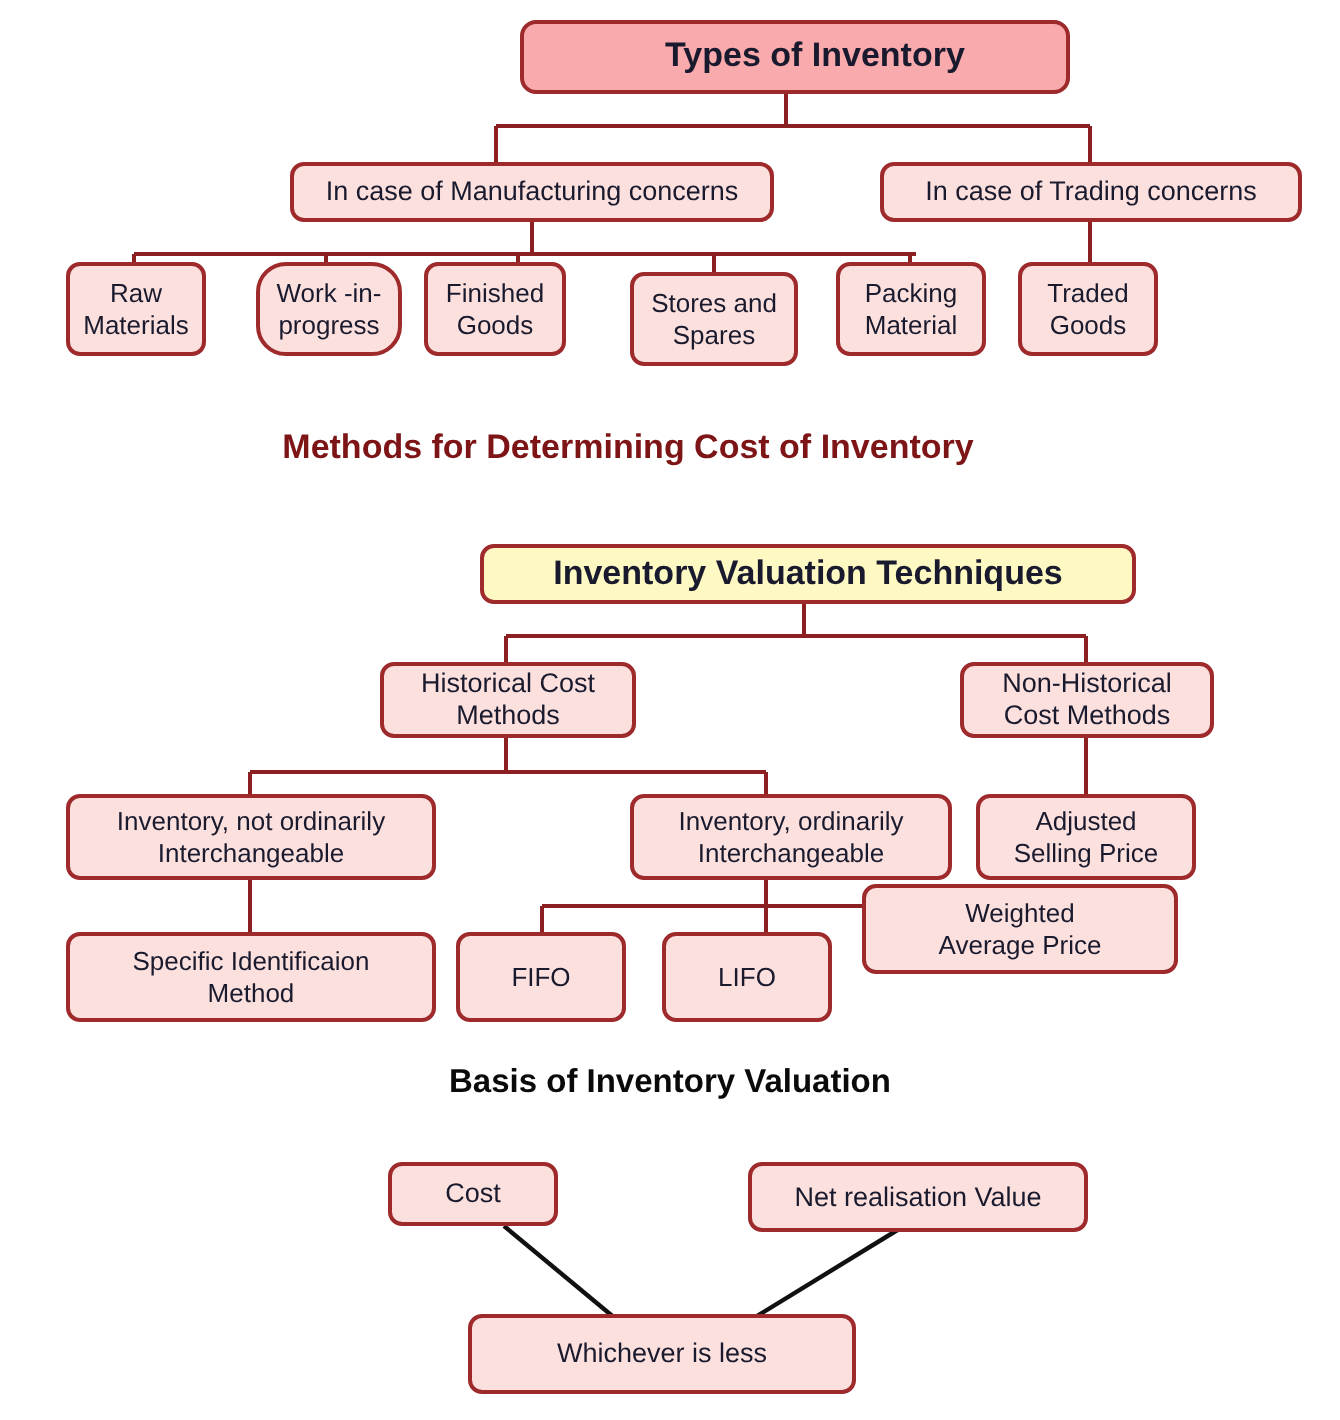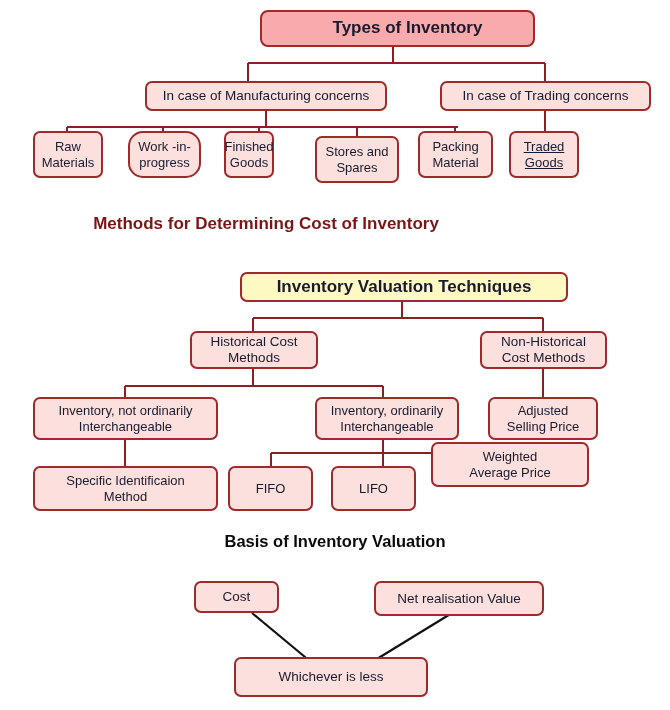--- a/index.html
+++ b/index.html
@@ -124,59 +124,59 @@
   </div>
 
   <div class="node small" style="left:33px;top:131px;width:70px;height:47px;">
     <span>Raw
 Materials</span>
   </div>
   <div class="node small" style="left:128px;top:131px;width:73px;height:47px;border-radius:15px;">
     <span>Work -in-
 progress</span>
   </div>
-  <div class="node small" style="left:224px;top:131px;width:50px;height:47px;">
+  <div class="node small" style="left:212px;top:131px;width:71px;height:47px;">
     <span>Finished
 Goods</span>
   </div>
   <div class="node small" style="left:315px;top:136px;width:84px;height:47px;">
     <span>Stores and
 Spares</span>
   </div>
   <div class="node small" style="left:418px;top:131px;width:75px;height:47px;">
     <span>Packing
 Material</span>
   </div>
-  <div class="node small" style="left:509px;top:131px;width:70px;height:47px;text-decoration:underline;">
+  <div class="node small" style="left:509px;top:131px;width:70px;height:47px;">
     <span>Traded
 Goods</span>
   </div>
 
-  <div class="title red" style="left:0px;top:214px;width:532px;">
+  <div class="title red" style="left:0px;top:214px;width:532px;padding-left:48px;">
     <span>Methods for Determining Cost of Inventory</span>
   </div>
 
   <div class="node subhead" style="left:240px;top:272px;width:328px;height:30px;">
     <span>Inventory Valuation Techniques</span>
   </div>
 
   <div class="node" style="left:190px;top:331px;width:128px;height:38px;">
     <span>Historical Cost
 Methods</span>
   </div>
   <div class="node" style="left:480px;top:331px;width:127px;height:38px;">
     <span>Non-Historical
 Cost Methods</span>
   </div>
 
   <div class="node small" style="left:33px;top:397px;width:185px;height:43px;">
     <span>Inventory, not ordinarily
 Interchangeable</span>
   </div>
-  <div class="node small" style="left:315px;top:397px;width:144px;height:43px;">
+  <div class="node small" style="left:315px;top:397px;width:161px;height:43px;">
     <span>Inventory, ordinarily
 Interchangeable</span>
   </div>
   <div class="node small" style="left:488px;top:397px;width:110px;height:43px;">
     <span>Adjusted
 Selling Price</span>
   </div>
 
   <div class="node small" style="left:33px;top:466px;width:185px;height:45px;">
     <span>Specific Identificaion

